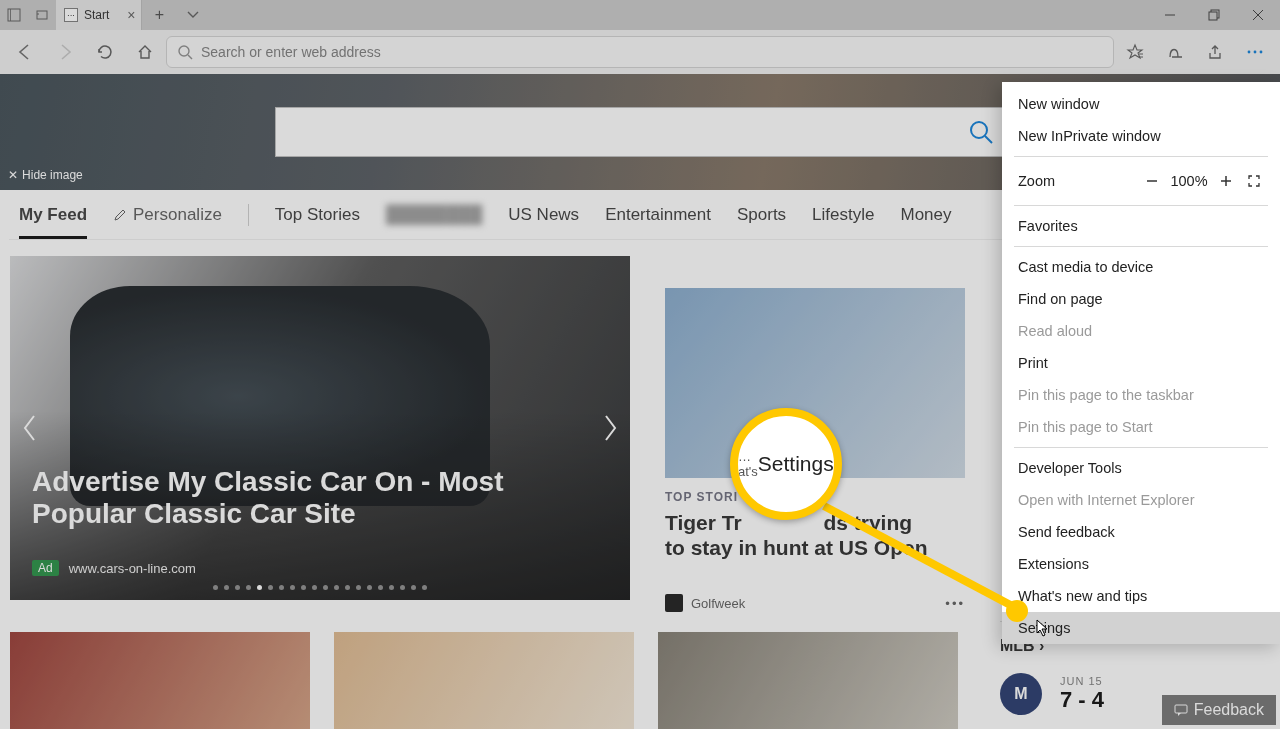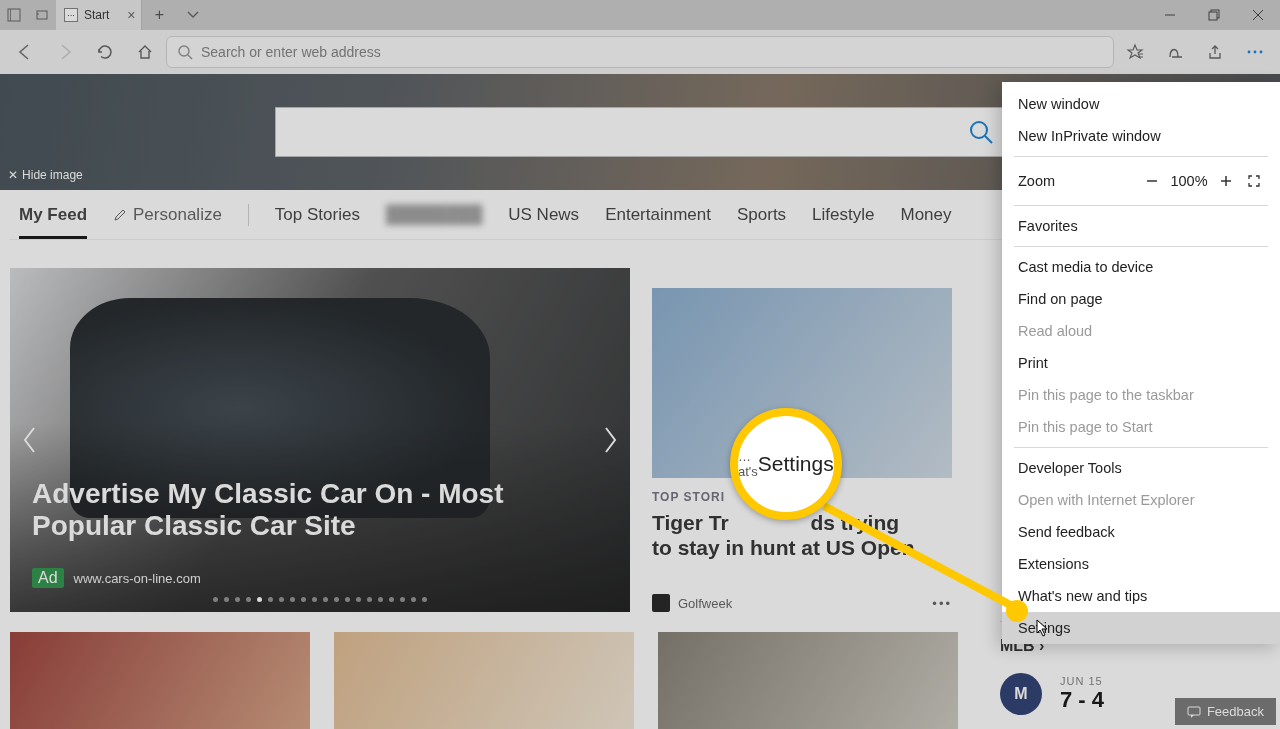--- a/index.html
+++ b/index.html
@@ -37,28 +37,28 @@
 .feednav { height: 50px; display:flex; align-items:center; gap: 26px; padding: 0 10px; border-bottom: 1px solid #eee; font-size:17px; color:#333; position:relative;margin-left:9px; }
 .feednav .item { cursor:pointer; white-space:nowrap; }
 .feednav .item.active { font-weight:700; position:relative; }
 .feednav .item.active::after { content:""; position:absolute; left:0; right:0; bottom:-14px; height:3px; background:#000; }
 .feednav .personalize { display:flex; align-items:center; gap:6px; color:#555; }
 .feednav .blurred { filter: blur(3px); color:#999; }
 .feednav .more-dots { margin-left:auto; color:#555; }
 .feednav .divider { width:1px; height:22px; background:#ccc; }
 
 
-.content { padding: 16px 10px 0 10px; display:flex; gap:22px;align-items:flex-end; }
+.content { padding: 16px 10px 0 10px; display:flex; gap:35px; }
 .carousel { width:620px; height:344px; position:relative; background:#1c1f22; background: linear-gradient(120deg,#d6d7d9 0%, #4a4a4a 45%, #1e2022 100%); color:#fff; overflow:hidden; }
 .carousel .shade { position:absolute; inset:0; background: linear-gradient(to top, rgba(0,0,0,.7) 0%, rgba(0,0,0,0) 55%); }
 .carousel .arrow { position:absolute; top:50%; transform:translateY(-50%); width:28px; height:28px; display:flex; align-items:center; justify-content:center; color:#fff; }
 .carousel .arrow.left { left:6px; } .carousel .arrow.right { right:6px; }
 .carousel .headline { position:absolute; left:22px; right:40px; bottom:70px; font-size:28px; font-weight:700; line-height:1.15; }
 .carousel .srcrow { position:absolute; left:22px; bottom:24px; display:flex; align-items:center; gap:10px; font-size:13px; color:#eee; }
-.carousel .adtag { background:#1b8a3a; padding:1px 6px; border-radius:2px; font-size:16px; color:#fff; }
+.carousel .adtag { background:#1b8a3a; padding:1px 6px; border-radius:2px; font-size:12px; color:#fff; }
 .carousel .dots { position:absolute; left:50%; bottom:10px; transform:translateX(-50%); display:flex; gap:6px; }
 .carousel .dots span { width:5px; height:5px; background:#888; border-radius:50%; }
 .carousel .dots span.on { background:#fff; }
 .car-fake { position:absolute; left:60px; top:30px; width:420px; height:220px; background: radial-gradient(ellipse at 40% 50%, #2f3a42 0%, #0f1418 70%); border-radius: 60px 80px 20px 20px / 50px 60px 20px 20px; }
 
 .card { width:300px;margin-top:32px; }
 .card .thumb { width:300px; height:190px; background:linear-gradient(130deg,#7fa5c9,#cbd7e2); position:relative; }
 .card .kicker { margin-top:12px; font-size:12px; letter-spacing:1px; color:#667; font-weight:600; }
 .card .title { margin-top:6px; font-size:21px; font-weight:700; color:#222; line-height:1.2; }
 .card .foot { margin-top:34px; display:flex; align-items:center; gap:8px; color:#555; font-size:13px; }
@@ -73,21 +73,21 @@
 
 
 .sidepanel { position:absolute; right:10px; top:603px; width:270px; }
 .mlb { height:40px; display:flex; align-items:center; justify-content:space-between; border-top:1px solid #ddd; color:#222; font-weight:700; padding-top:8px; }
 .score { display:flex; align-items:center; gap:18px; margin-top:12px; }
 .score .teamlogo { width:42px; height:42px; background:#1b2f66; border-radius:50%; display:flex; align-items:center; justify-content:center; color:#fff; font-weight:700; }
 .score .meta .date { font-size:11px; letter-spacing:1px; color:#777; }
 .score .meta .num { font-size:22px; font-weight:700; }
 
 
-.feedback { position:absolute; right:4px; bottom:4px; background:#6d6d6d; color:#fff; padding:6px 12px; font-size:13px; display:flex; align-items:center; gap:6px; }
+.feedback { position:absolute; right:4px; bottom:4px; background:#6d6d6d; color:#fff; padding:6px 12px; font-size:16px; display:flex; align-items:center; gap:6px; }
 
 
 .menu { position:absolute; top:82px; right:0; width:278px; background:#fff; box-shadow: -4px 4px 16px rgba(0,0,0,.2); padding: 6px 0 0 0; font-size:14.5px; color:#222; z-index:50; }
 .menu .row { padding: 8px 16px; display:flex; align-items:center; cursor:pointer; }
 .menu .row.highlight { background:#d2d2d2; }
 .menu .row.disabled { color:#9a9a9a; cursor:default; }
 .menu .sep { height:1px; background:#d8d8d8; margin:4px 12px; }
 .menu .zoom { display:flex; align-items:center; padding: 6px 12px 6px 16px; }
 .menu .zoom .lbl { flex:1; }
 .menu .zoom .btn { width:28px; height:28px; display:flex; align-items:center; justify-content:center; color:#333; }

